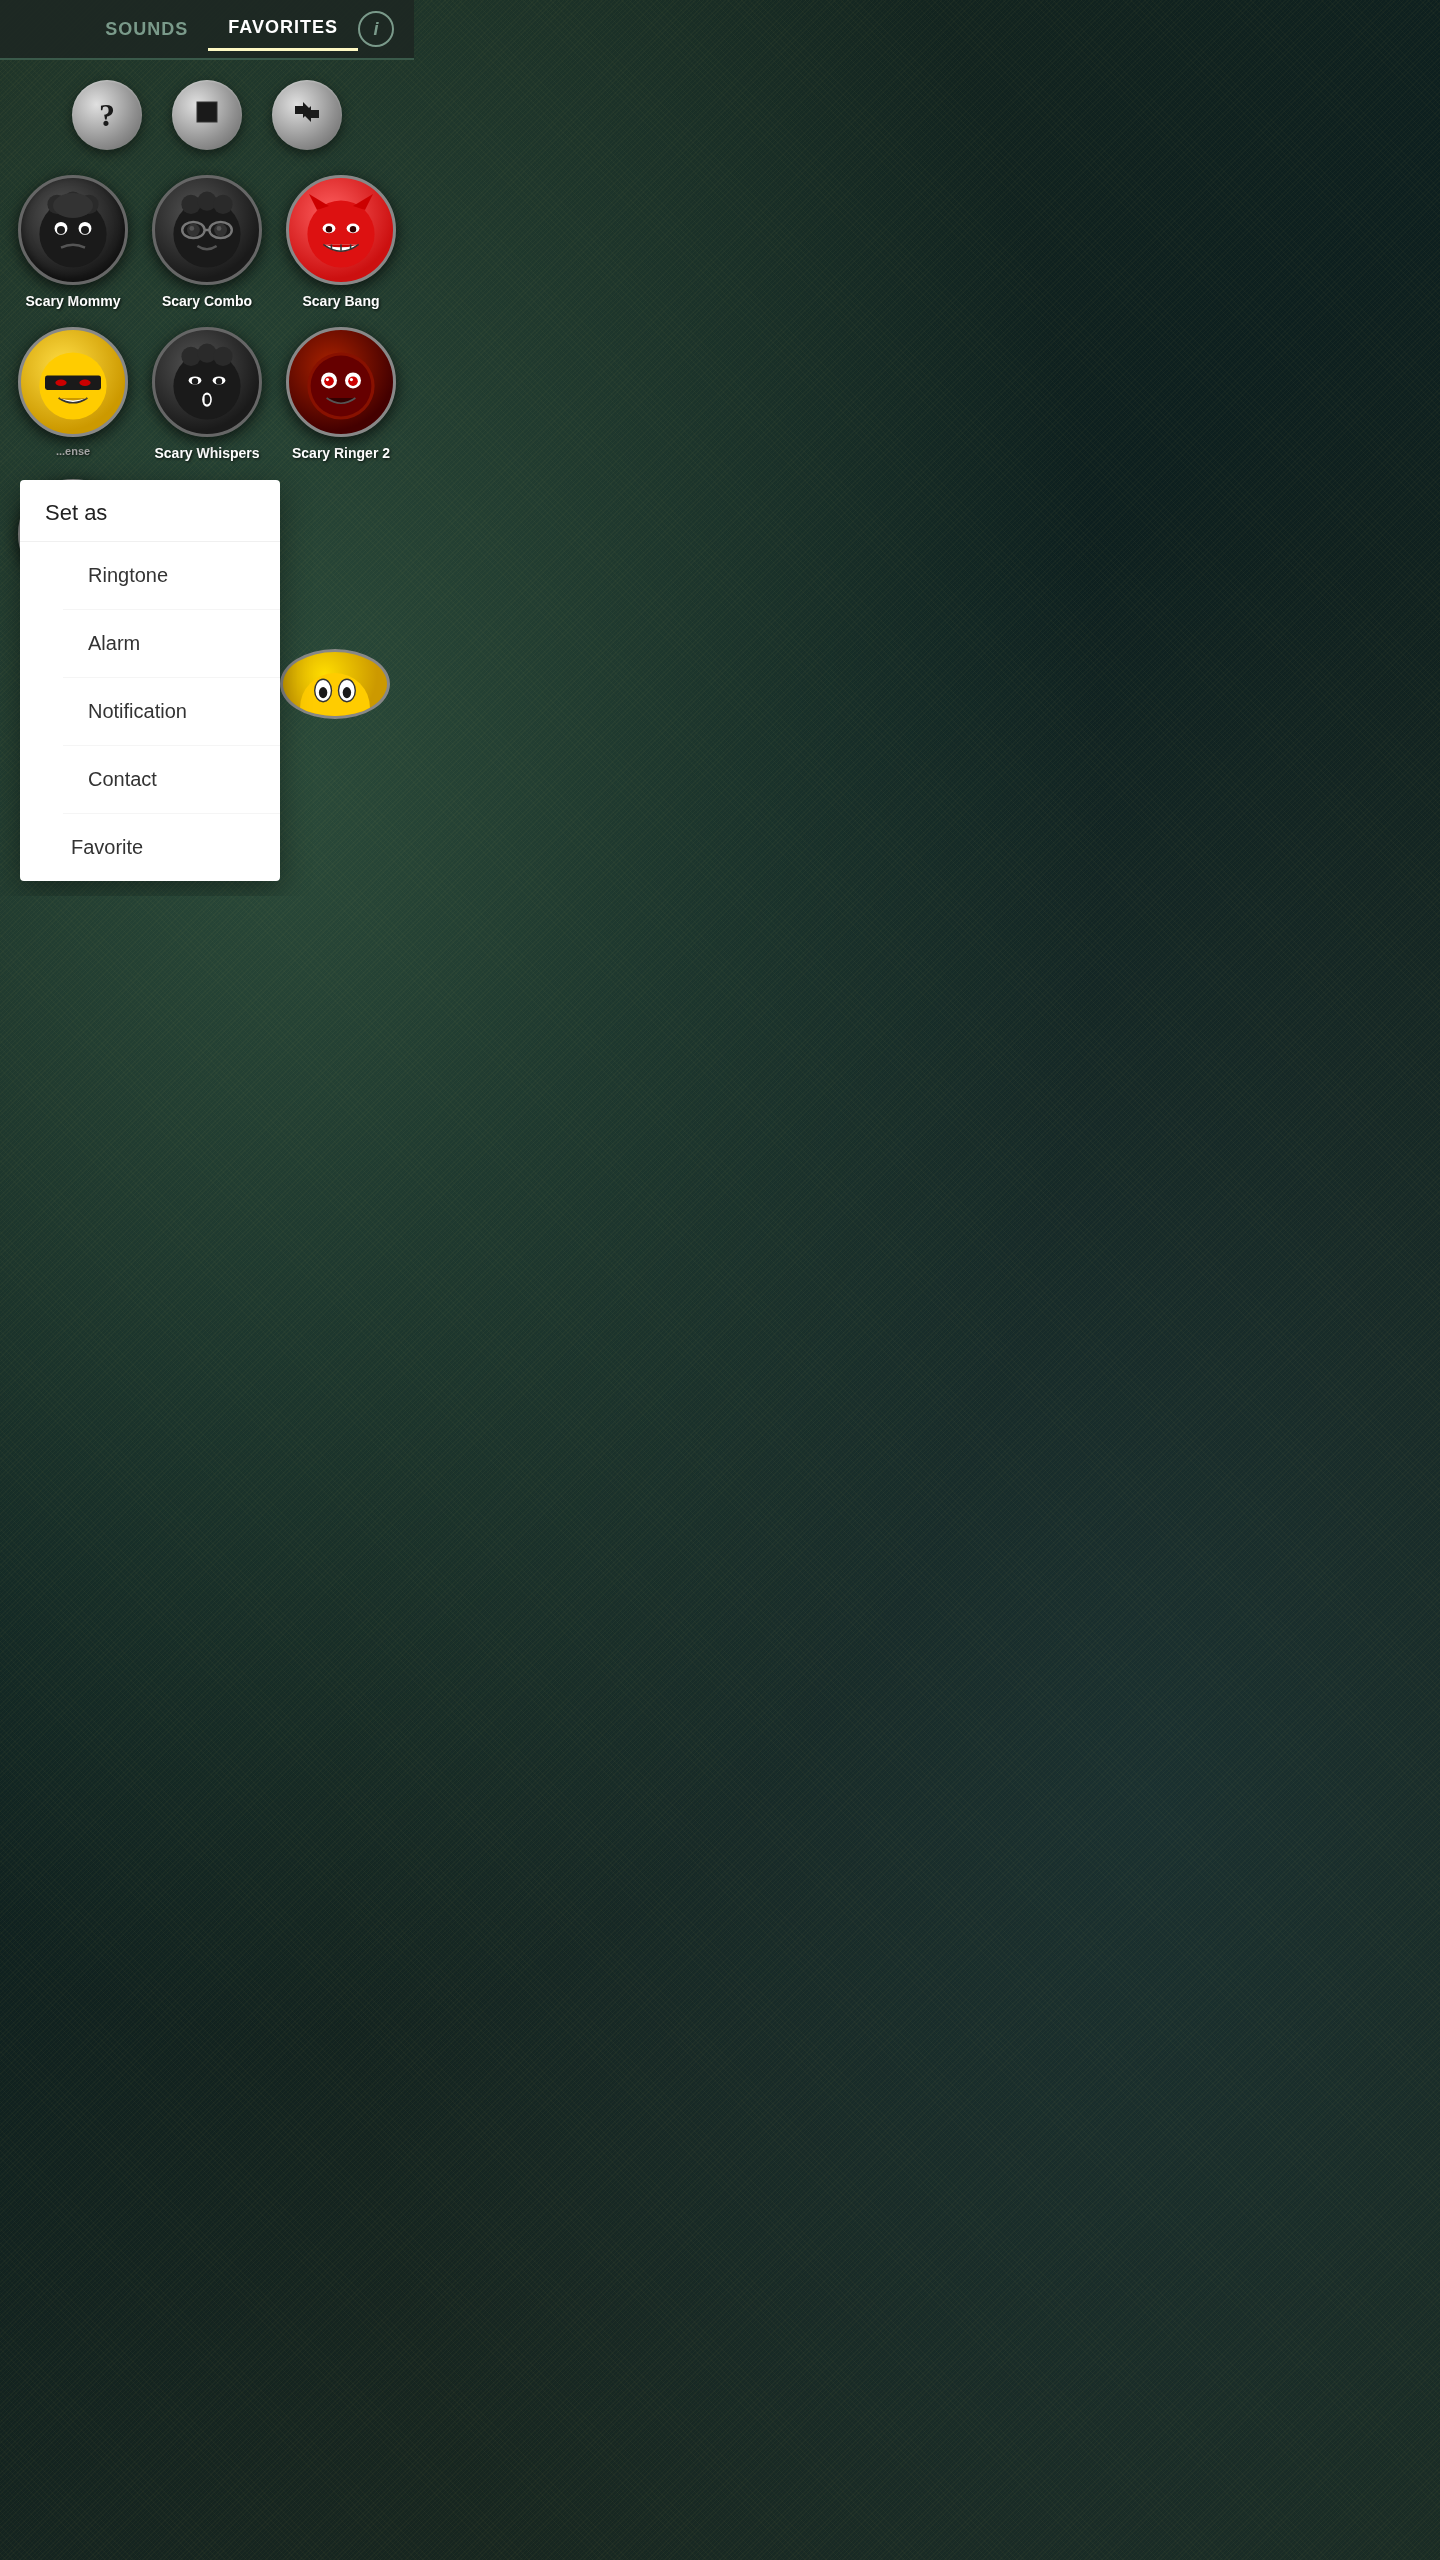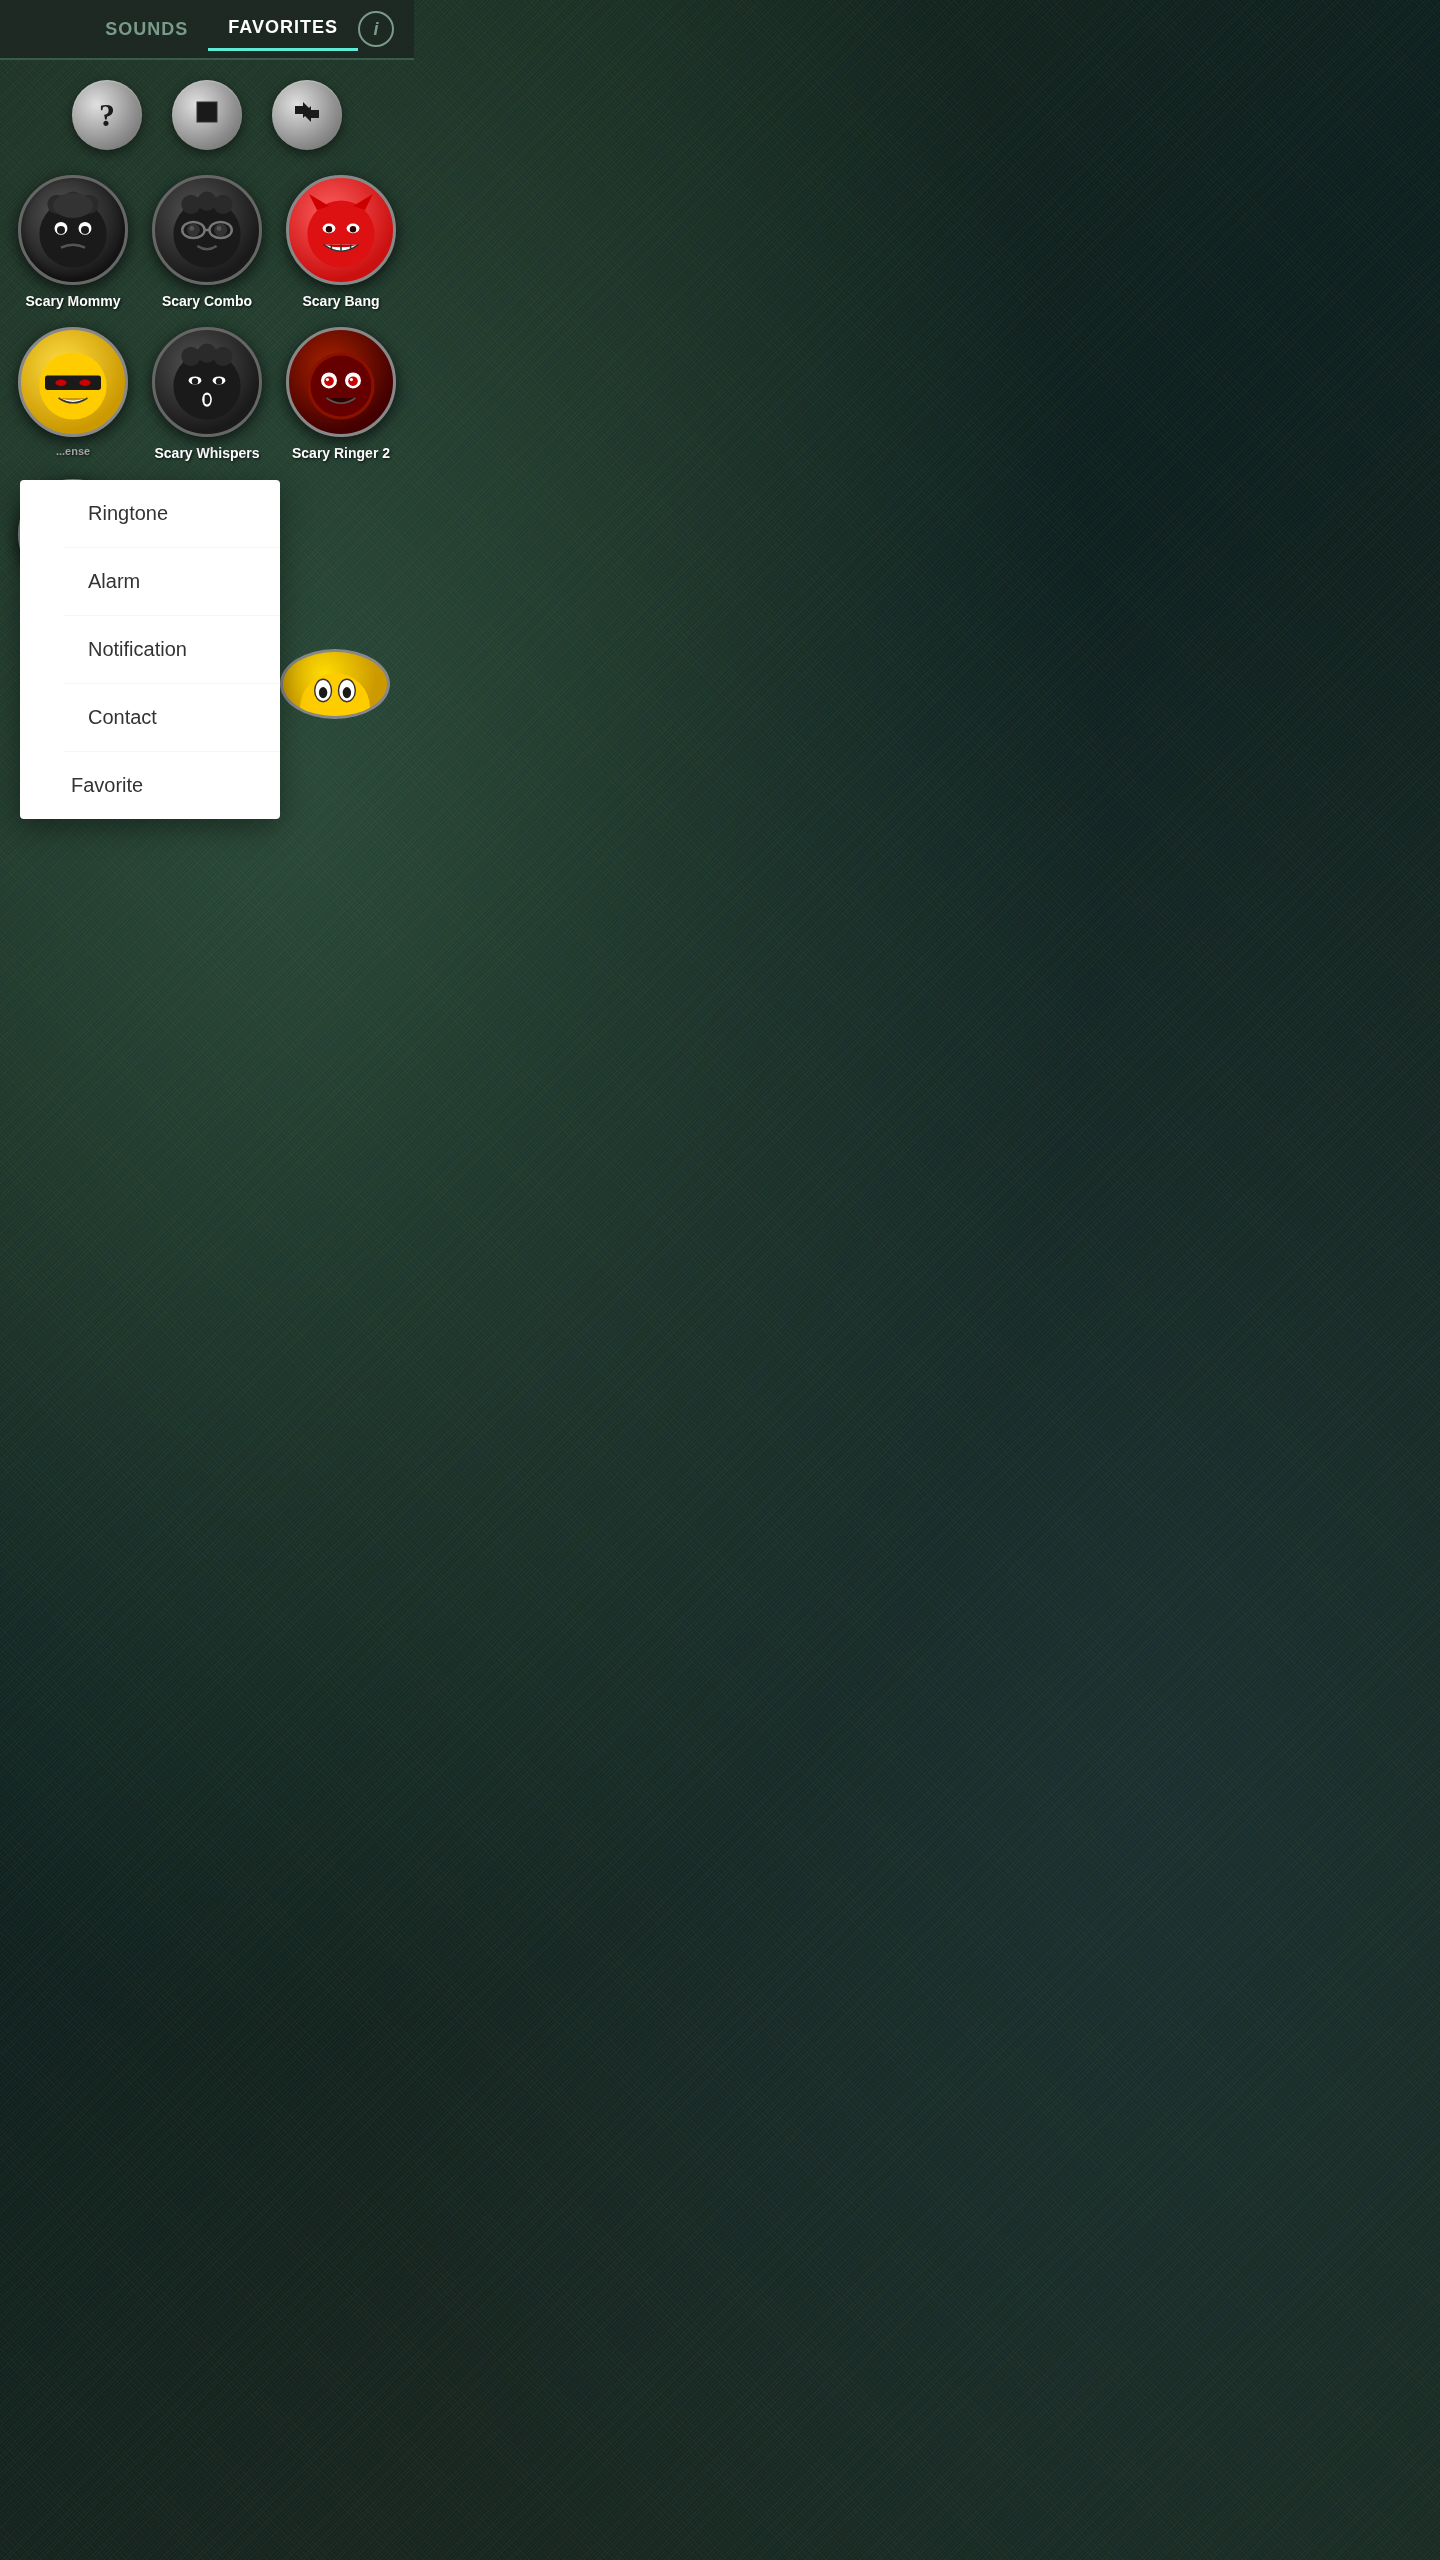--- a/index.html
+++ b/index.html
@@ -66,21 +66,21 @@
       padding: 10px 20px;
       cursor: pointer;
     }
 
     .tab-item.inactive {
       color: #7a9a8a;
     }
 
     .tab-item.active {
       color: #ffffff;
-      border-bottom: 3px solid #5eead4;
+      border-bottom: 3px solid #fef9c3;
     }
 
     .tab-info-btn {
       width: 36px;
       height: 36px;
       border: 2px solid #7a9a8a;
       border-radius: 50%;
       display: flex;
       align-items: center;
       justify-content: center;
@@ -491,19 +491,20 @@
       <ellipse cx="38" cy="55" rx="12" ry="16" fill="white" stroke="#333" stroke-width="2"></ellipse>
       <ellipse cx="72" cy="55" rx="12" ry="16" fill="white" stroke="#333" stroke-width="2"></ellipse>
       <ellipse cx="38" cy="58" rx="6" ry="8" fill="#1a1a1a"></ellipse>
       <ellipse cx="72" cy="58" rx="6" ry="8" fill="#1a1a1a"></ellipse>
     </svg>
   </div>
 </div>
 
 <div class="context-menu-overlay">
   <div class="context-menu">
+    <div class="context-menu-header">Set as</div>
     <div class="context-menu-item">Ringtone</div>
     <div class="context-menu-item">Alarm</div>
     <div class="context-menu-item">Notification</div>
     <div class="context-menu-item">Contact</div>
     <div class="context-menu-item">Favorite</div>
   </div>
 </div>
 
 </body></html>

